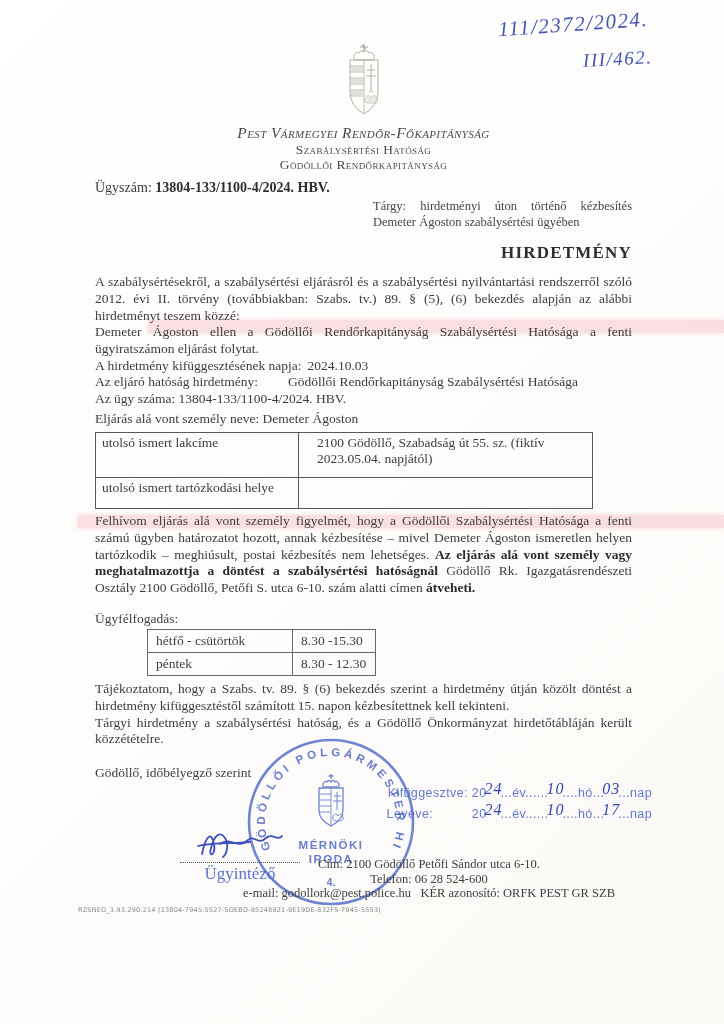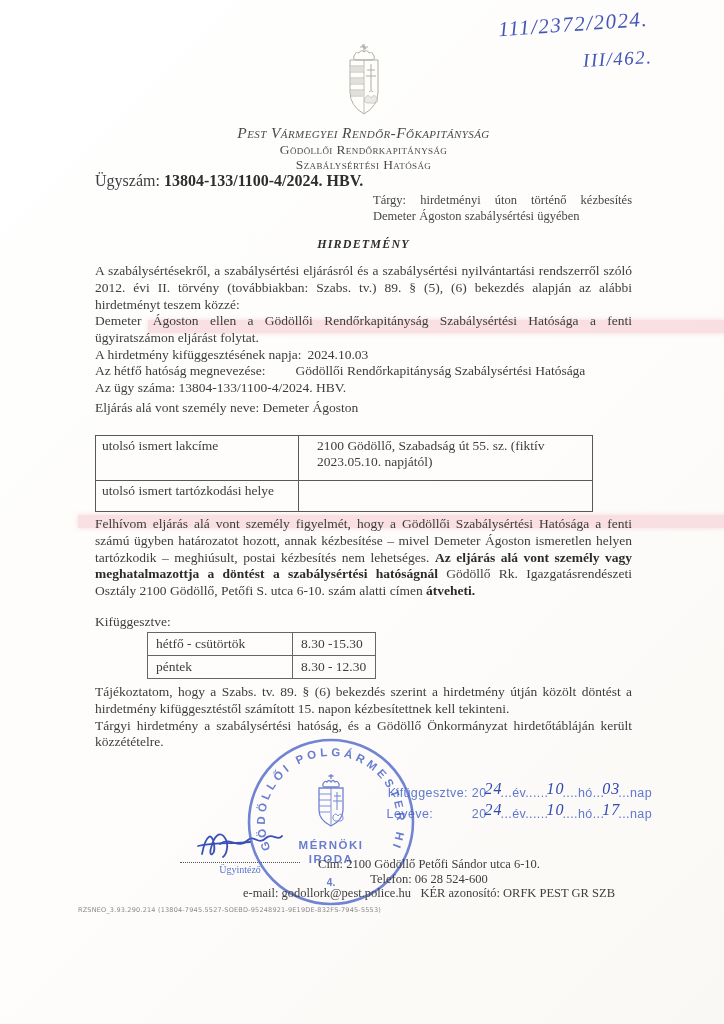--- a/index.html
+++ b/index.html
@@ -12,32 +12,32 @@
   
   .pink-band{position:absolute;background:rgba(243,184,193,.42);box-shadow:0 0 5px rgba(243,184,193,.5);}
   .band1{left:148px;top:320px;width:576px;height:13px;}
   .band2{left:78px;top:515px;width:646px;height:13px;}
 
   .main{position:absolute;left:95px;top:42px;width:537px;}
   .crest-wrap{text-align:center;height:82px;}
   .org{ text-align:center;font-variant:small-caps;letter-spacing:.4px;color:#4a4a4a;}
   .org1{font-size:15.5px;line-height:18px;font-style:italic;}
   .org2,.org3{font-size:13.5px;line-height:15px;}
-  .case-line{margin-top:0;font-size:16px;}
+  .case-line{margin-top:8px;font-size:14px;}
   .case-line .val{font-weight:bold;color:#2e2e2e;}
   .subject{margin-left:278px;width:259px;font-size:12.5px;line-height:15.5px;text-align:justify;margin-top:3px;color:#464646;}
-  .doc-title{text-align:center;font-weight:bold;font-size:12px;letter-spacing:1.2px;color:#2e2e2e;margin:13px 0 11px 0;font-style:italic;}
+  .doc-title{text-align:right;font-weight:bold;font-size:17px;letter-spacing:1.2px;color:#2e2e2e;margin:13px 0 11px 0;}
   .para{font-size:13.5px;line-height:16.8px;text-align:justify;margin:0;}
   .kv{font-size:13.5px;line-height:16.5px;}
   .kv .gap{padding-left:30px;}
   .kv .sgap{padding-left:6px;}
   .person-line{margin-top:4px;font-size:13.5px;line-height:16.5px;}
 
   table{border-collapse:collapse;}
-  .person-table{width:498px;margin-top:18px;}
+  .person-table{width:498px;margin-top:4px;}
   .person-table td{border:1px solid #585858;font-size:13.5px;vertical-align:top;padding:2px 6px;}
   .person-table .c1{width:190px;}
   .person-table .r1 td{height:40px;}
   .person-table .r2 td{height:26px;}
   .person-table .c2{padding-left:18px;}
 
   .notice{margin-top:4px;}
   .b{font-weight:bold;color:#2b2b2b;}
 
   .oh-label{margin-top:14px;font-size:13.5px;}
@@ -52,21 +52,21 @@
   .hand-note{position:absolute;color:#4356b8;font-style:italic;font-family:"Liberation Serif",serif;}
   .hn1{left:498px;top:12px;font-size:21px;letter-spacing:1.5px;transform:rotate(-4deg);}
   .hn2{left:583px;top:48px;font-size:19px;letter-spacing:1.5px;transform:rotate(-3deg);}
 
   
   .stamp-block{position:absolute;left:52px;top:782px;width:600px;height:170px;}
   .stamp-line{white-space:pre;font-family:"Liberation Sans",sans-serif;font-size:12.5px;line-height:20px;color:#6079cf;letter-spacing:.4px;text-align:right;}
   .stamp-line .hd{font-family:"Liberation Serif",serif;font-style:italic;font-size:16px;color:#3248b4;position:relative;top:-3px;letter-spacing:1px;margin:0 -2px;}
   .sig-wrap{position:absolute;left:128px;top:42px;width:120px;text-align:center;}
   .sig-line{border-bottom:1px dotted #555;height:38px;}
-  .clerk{font-size:10px;color:#5a74cc;margin-top:1px;font-family:"Liberation Serif",serif;}
+  .clerk{font-size:17px;color:#5a74cc;margin-top:1px;font-family:"Liberation Serif",serif;}
   .round-stamp{position:absolute;left:193px;top:-46px;opacity:.92;}
 
   
   .footer{position:absolute;left:149px;top:857px;width:560px;text-align:center;font-size:12.5px;line-height:14.5px;color:#3d3d3d;}
   .footer .ln{white-space:pre;}
   .doc-code{position:absolute;left:78px;top:906px;font-family:"DejaVu Sans",sans-serif;font-size:6.5px;color:#8a8a8a;letter-spacing:.2px;}
 </style>
 </head>
 <body>
 
@@ -95,83 +95,84 @@
         <g stroke-width="1">
           <path d="M35 22 v26"></path>
           <path d="M31 28 h8 M30 34 h10"></path>
           <path d="M29 56 q3 -5 6 0 q3 -5 6 0 q2 4 -2 5 l-8 0 q-4 -1 -2 -5 z" fill="#d4d0c8" opacity="0.6"></path>
           <path d="M33 50 q2 -3 4 0"></path>
         </g>
       </svg>
     </div>
 
     <div class="org org1">Pest Vármegyei Rendőr-Főkapitányság</div>
+    <div class="org org3">Szabálysértési Hatóság</div>
     <div class="org org2">Gödöllői Rendőrkapitányság</div>
-    <div class="org org3">Szabálysértési Hatóság</div>
 
     <div class="case-line">
       <span>Ügyszám:</span>
       <span class="val">13804-133/1100-4/2024. HBV.</span>
     </div>
 
     <div class="subject">
       <span>Tárgy:</span>
       <span>hirdetményi úton történő kézbesítés Demeter Ágoston szabálysértési ügyében</span>
     </div>
 
     <div class="doc-title">HIRDETMÉNY</div>
 
     <p class="para">A szabálysértésekről, a szabálysértési eljárásról és a szabálysértési nyilvántartási rendszerről szóló 2012. évi II. törvény (továbbiakban: Szabs. tv.) 89. § (5), (6) bekezdés alapján az alábbi hirdetményt teszem közzé:</p>
     <p class="para">Demeter Ágoston ellen a Gödöllői Rendőrkapitányság Szabálysértési Hatósága a fenti ügyiratszámon eljárást folytat.</p>
 
     <div class="kv">
       <span>A hirdetmény kifüggesztésének napja:</span><span class="sgap">2024.10.03</span>
     </div>
     <div class="kv">
-      <span>Az hétfő hatóság megnevezése:</span><span class="gap">Gödöllői Rendőrkapitányság Szabálysértési Hatósága</span>
+      <span>Az eljáró hatóság hirdetmény:</span><span class="gap">Gödöllői Rendőrkapitányság Szabálysértési Hatósága</span>
     </div>
     <div class="kv">Az ügy száma: 13804-133/1100-4/2024. HBV.</div>
 
     <div class="person-line">
       <span>Eljárás alá vont személy neve:</span>
       <span>Demeter Ágoston</span>
     </div>
 
     <table class="person-table">
       <tbody>
           <tr class="r1">
         <td class="c1">utolsó ismert lakcíme</td>
-        <td class="c2">2100 Gödöllő, Szabadság út 55. sz. (fiktív 2023.05.10. napjától)</td>
+        <td class="c2">2100 Gödöllő, Szabadság út 55. sz. (fiktív 2023.05.04. napjától)</td>
       </tr>
       <tr class="r2">
         <td class="c1">utolsó ismert tartózkodási helye</td>
         <td class="c2"></td>
       </tr>
     </tbody>
       </table>
 
     <p class="para notice"><span>Felhívom eljárás alá vont személy figyelmét, hogy a Gödöllői Szabálysértési Hatósága a fenti számú ügyben határozatot hozott, annak kézbesítése – mivel Demeter Ágoston ismeretlen helyen tartózkodik – meghiúsult, postai kézbesítés nem lehetséges. </span><span class="b">Az eljárás alá vont személy vagy meghatalmazottja a döntést a szabálysértési hatóságnál</span><span> Gödöllő Rk. Igazgatásrendészeti Osztály 2100 Gödöllő, Petőfi S. utca 6-10. szám alatti címen </span><span class="b">átveheti.</span></p>
 
-    <div class="oh-label">Kifüggesztve:</div>
+    <div class="oh-label">Ügyfélfogadás:</div>
     <table class="hours-table">
       <tbody>
           <tr>
         <td class="c1">hétfő - csütörtök</td>
         <td>8.30 -15.30</td>
       </tr>
       <tr>
         <td class="c1">péntek</td>
         <td>8.30 - 12.30</td>
       </tr>
     </tbody>
       </table>
 
     <p class="para info">Tájékoztatom, hogy a Szabs. tv. 89. § (6) bekezdés szerint a hirdetmény útján közölt döntést a hirdetmény kifüggesztéstől számított 15. napon kézbesítettnek kell tekinteni.</p>
     <p class="para">Tárgyi hirdetmény a szabálysértési hatóság, és a Gödöllő Önkormányzat hirdetőtábláján került közzétételre.</p>
 
+    <div class="dateline">Gödöllő, időbélyegző szerint</div>
   </div>
 
   <div class="stamp-block">
     <div class="stamp-line"><span>Kifüggesztve: 20</span><span class="hd">24</span><span>...év......</span><span class="hd">10</span><span>....hó...</span><span class="hd">03</span><span>...nap</span></div>
     <div class="stamp-line"><span>Levéve:          20</span><span class="hd">24</span><span>...év......</span><span class="hd">10</span><span>....hó...</span><span class="hd">17</span><span>...nap</span></div>
 
     <div class="sig-wrap">
       <div class="sig-line">
         <svg width="92" height="38" viewBox="0 0 92 38" fill="none" stroke="#3a50b8" stroke-width="1.8" stroke-linecap="round">
           <path d="M8 30 C12 10 18 8 20 20 C22 32 14 34 17 24 C20 12 26 6 31 14 C35 20 33 30 29 33"></path>

